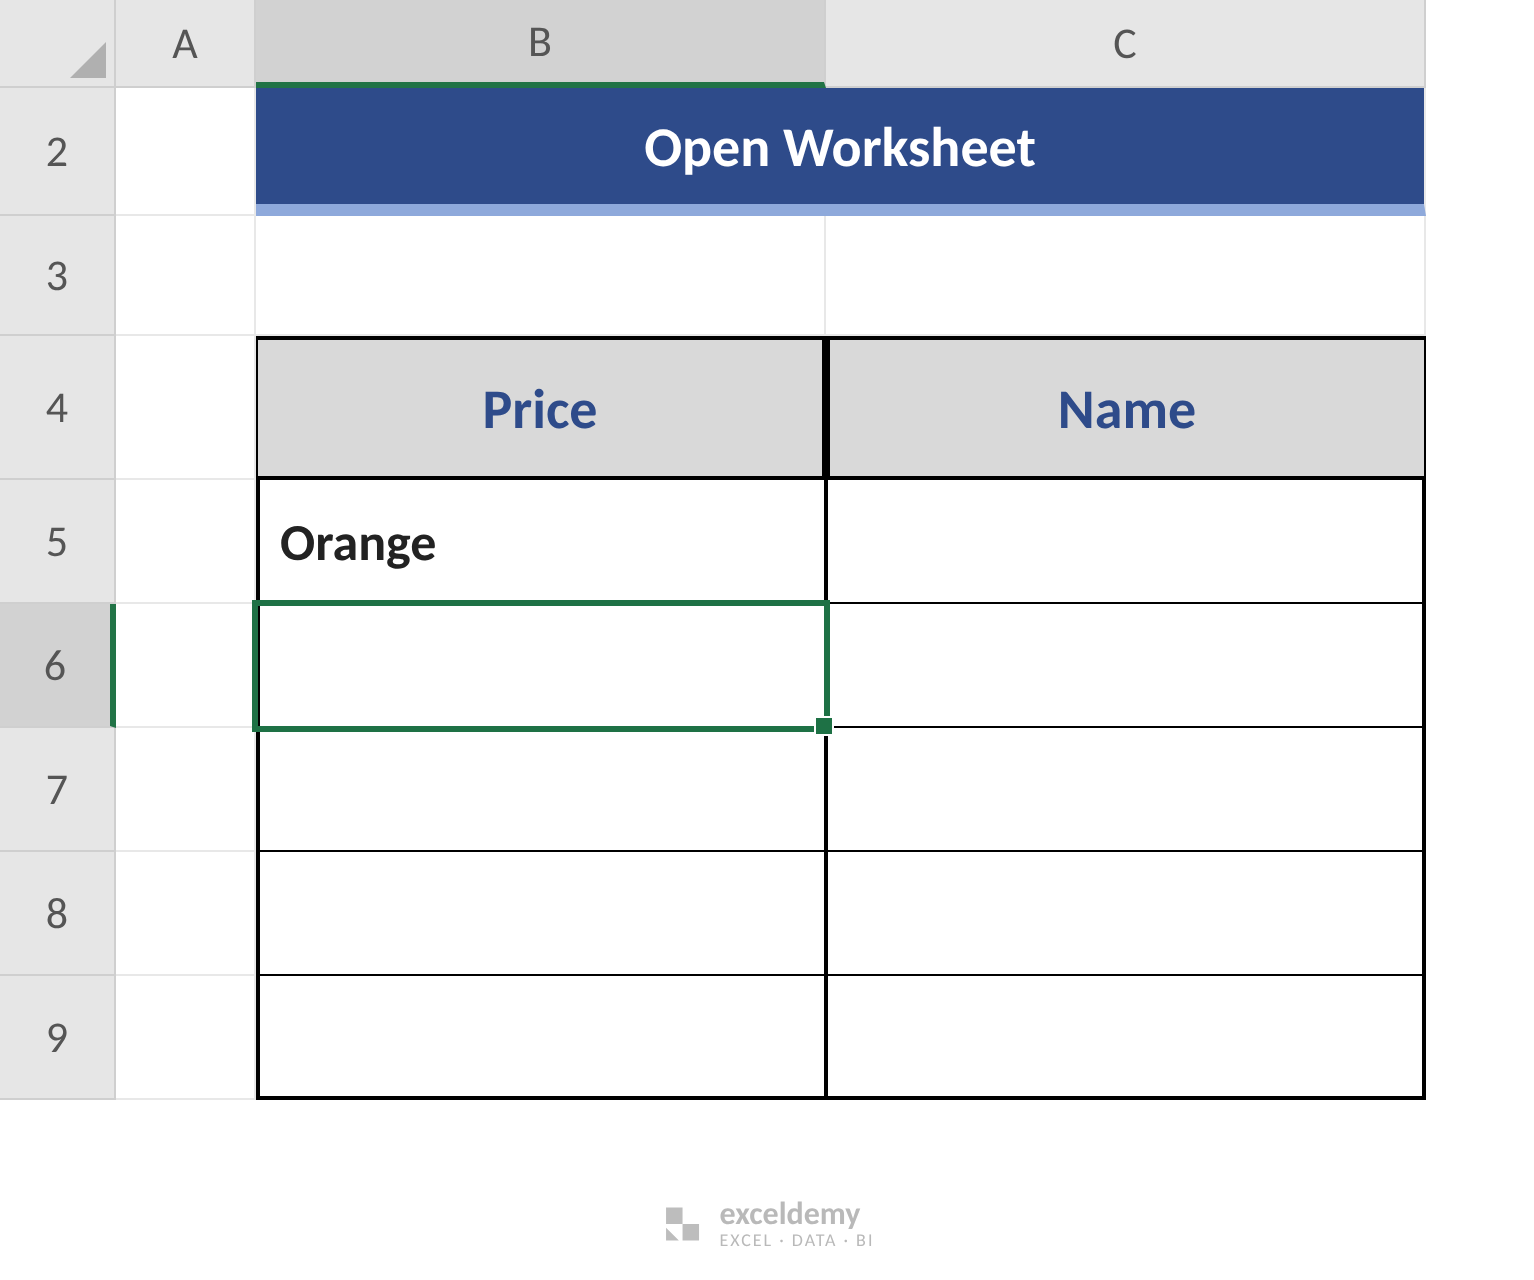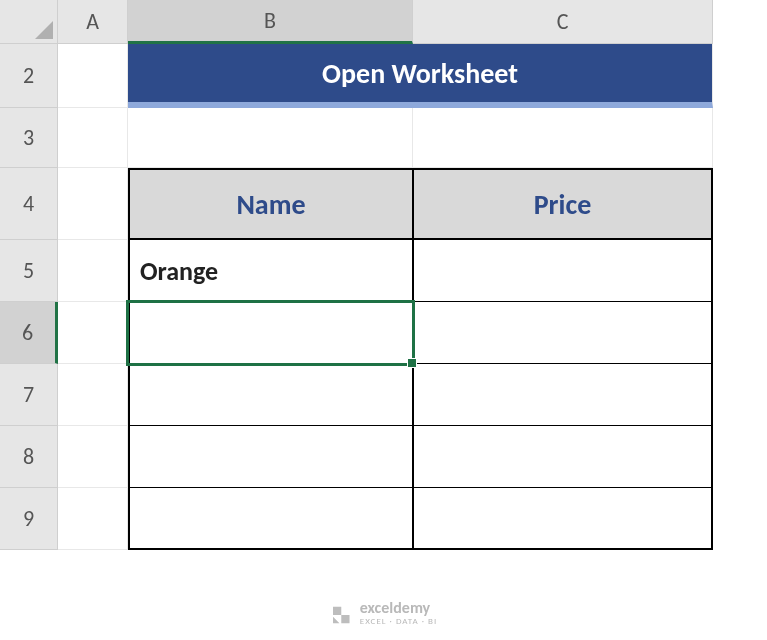--- a/index.html
+++ b/index.html
@@ -114,21 +114,21 @@
     right: -5px;
     bottom: -5px;
   }
   
   .watermark {
     position: absolute;
     left: 50%;
     transform: translateX(-50%);
     bottom: 14px;
     display: flex;
-    align-items: flex-end;
+    align-items: center;
     gap: 8px;
     color: #b9b9b9;
     font-size: 16px;
   }
   .watermark .sub { font-size: 9px; letter-spacing: 1px; display:block; margin-top:-2px;}
   .watermark svg { flex-shrink:0; }
 </style>
 </head>
 <body>
 
@@ -147,22 +147,22 @@
   <div class="cell"></div>
   <div class="cell title-cell">Open Worksheet</div>
 
   <div class="row-header">3</div>
   <div class="cell"></div>
   <div class="cell"></div>
   <div class="cell"></div>
 
   <div class="row-header">4</div>
   <div class="cell"></div>
+  <div class="cell table-h right">Price</div>
   <div class="cell table-h left">Name</div>
-  <div class="cell table-h right">Price</div>
 
   <div class="row-header">5</div>
   <div class="cell"></div>
   <div class="cell tbl">Orange</div>
   <div class="cell tbl rightcol"></div>
 
   <div class="row-header selected">6</div>
   <div class="cell"></div>
   <div class="cell tbl" id="b6"></div>
   <div class="cell tbl rightcol"></div>

